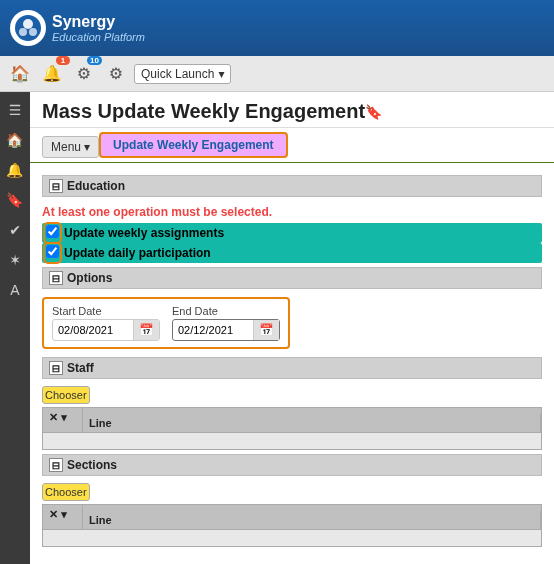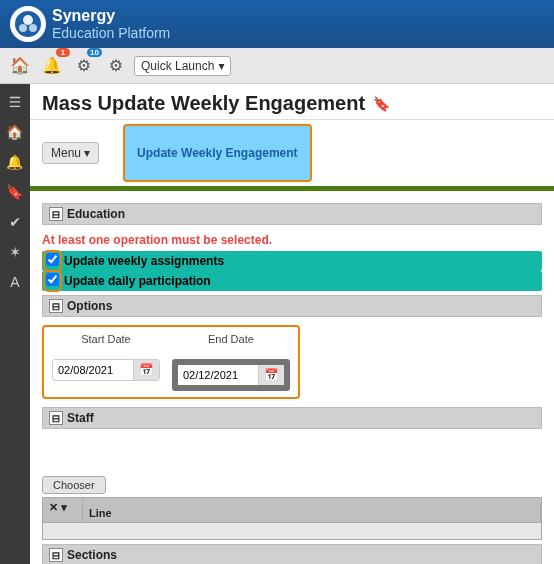--- a/index.html
+++ b/index.html
@@ -1,21 +1,21 @@
 <!DOCTYPE html>
 <html><head>
   <meta charset="utf-8">
   <style>
     * { box-sizing: border-box; margin: 0; padding: 0; }
     body { font-family: Arial, sans-serif; font-size: 13px; width: 554px; height: 564px; overflow: hidden; background: #fff; }
 
     
     .header-bar {
       background: linear-gradient(180deg, #1a5fa8 0%, #1a4f8a 100%);
-      height: 48px;
+      height: 56px;
       display: flex;
       align-items: center;
       padding: 0 10px;
       gap: 8px;
     }
     .logo-area {
       display: flex;
       align-items: center;
       gap: 6px;
     }
@@ -32,22 +32,23 @@
       font-weight: bold;
     }
     .logo-text {
       color: #fff;
       font-size: 16px;
       font-weight: bold;
       line-height: 1.1;
     }
     .logo-sub {
       color: #aad4f5;
-      font-size: 14px;
+      font-size: 11px;
       font-weight: normal;
+      font-style: italic;
     }
 
     
     .nav-bar {
       background: #e8e8e8;
       height: 36px;
       display: flex;
       align-items: center;
       padding: 0 6px;
       gap: 4px;
@@ -125,62 +126,61 @@
       overflow-y: auto;
     }
 
     
     .page-title-bar {
       background: #fff;
       padding: 8px 12px 4px 12px;
       border-bottom: 1px solid #ddd;
       display: flex;
       align-items: center;
-      gap: 8px;
     }
     .page-title {
       font-size: 20px;
       font-weight: bold;
       color: #222;
     }
     .bookmark-icon {
       color: #888;
       font-size: 14px;
     }
 
     
     .menu-bar {
       padding: 4px 12px;
       display: flex;
-      align-items: center;
-      gap: 24px;
-      border-bottom: 5px solid #4d7c0f;
+      align-items: flex-end;
+      gap: 0;
+      border-bottom: 1px solid #4d7c0f;
     }
     .menu-btn {
       display: flex;
       align-items: center;
       gap: 3px;
       background: #e8e8e8;
       border: 1px solid #bbb;
       border-radius: 3px;
       padding: 3px 8px;
       cursor: pointer;
       font-size: 12px;
       color: #333;
     }
     .tab-active {
       display: inline-block;
-      padding: 20px 12px;
+      padding: 4px 12px;
       border: 2px solid #e8820c;
       border-radius: 4px;
       color: #1a5fa8;
       font-size: 12px;
       font-weight: bold;
       cursor: pointer;
-      background: #7dd3fc;
+      background: #f0abfc;
     }
 
     
     .tabs-area {
       padding: 6px 12px 0 12px;
     }
     .tab {
       display: inline-block;
       padding: 4px 12px;
       border: 1px solid #ccc;
@@ -253,22 +253,21 @@
       border-radius: 2px;
     }
     input[type="checkbox"] {
       width: 13px;
       height: 13px;
       cursor: pointer;
     }
     .date-field-group {
       display: flex;
       flex-direction: column;
-      gap: 14px;
-      align-items: center;
+      gap: 2px;
     }
     .date-label {
       font-size: 11px;
       color: #444;
     }
     .date-input {
       border: none;
       outline: none;
       padding: 3px 5px;
       font-size: 11px;
@@ -282,28 +281,27 @@
       cursor: pointer;
       font-size: 12px;
     }
     .chooser-row {
       display: flex;
       align-items: center;
       gap: 8px;
       padding: 3px 0;
     }
     .chooser-btn {
-      background: #e5e5e5;
+      background: #fde047;
       border: 1px solid #aaa;
       border-radius: 3px;
-      padding: 2px 10px;
+      padding: 2px 2px;
       font-size: 11px;
       cursor: pointer;
       color: #333;
-      margin-top: 40px;
     }
     .grid-header {
       display: flex;
       background: #c0c0c0;
       border: 1px solid #aaa;
       border-bottom: none;
     }
     .grid-header-cell {
       padding: 3px 6px;
       font-size: 11px;
@@ -418,21 +416,21 @@
         <div style="display:inline-flex; gap:12px; border: 2px solid #e8820c; border-radius: 4px; padding: 6px 8px;">
           <div class="date-field-group">
             <span class="date-label">Start Date</span>
             <div style="display:flex; align-items:center; border:1px solid #ccc; border-radius:3px;">
               <input type="text" class="date-input" value="02/08/2021" style="">
               <button class="cal-btn">📅</button>
             </div>
           </div>
           <div class="date-field-group">
             <span class="date-label">End Date</span>
-            <div style="display:flex; align-items:center; border:6px solid #737373; border-radius:3px;">
+            <div style="display:flex; align-items:center; border:1px solid #737373; border-radius:3px;">
               <input type="text" class="date-input" value="02/12/2021" style="">
               <button class="cal-btn">📅</button>
             </div>
           </div>
         </div>
       </div>
 
       <div class="section-header">
         <div class="expand-icon">⊟</div>
         <span>Staff</span>

